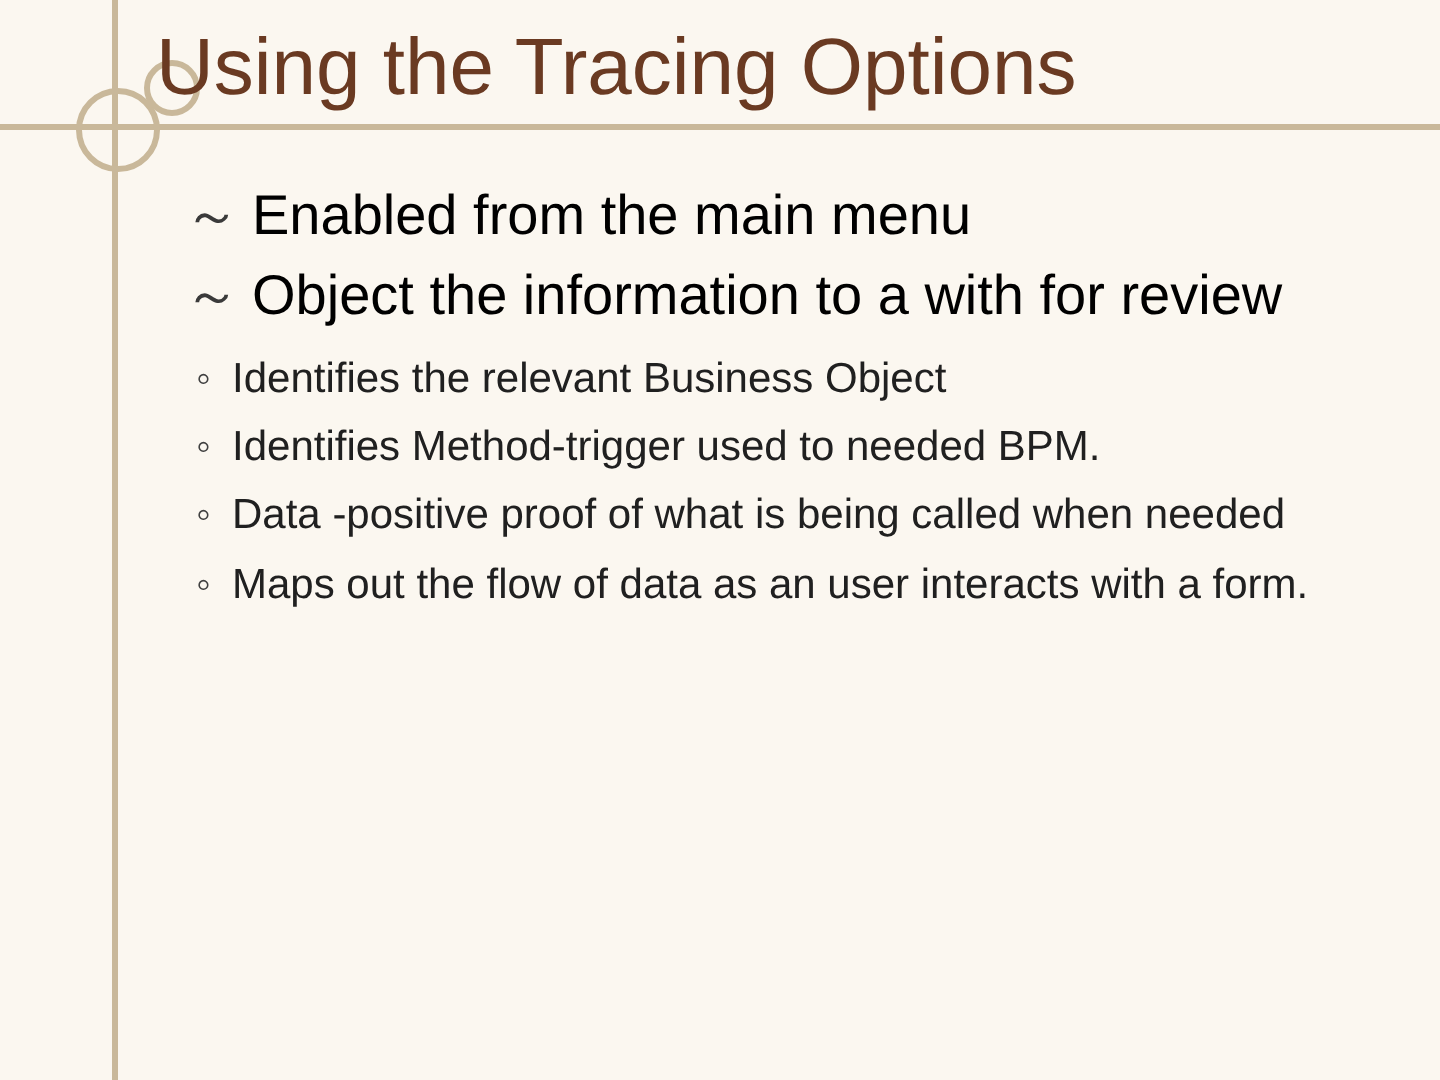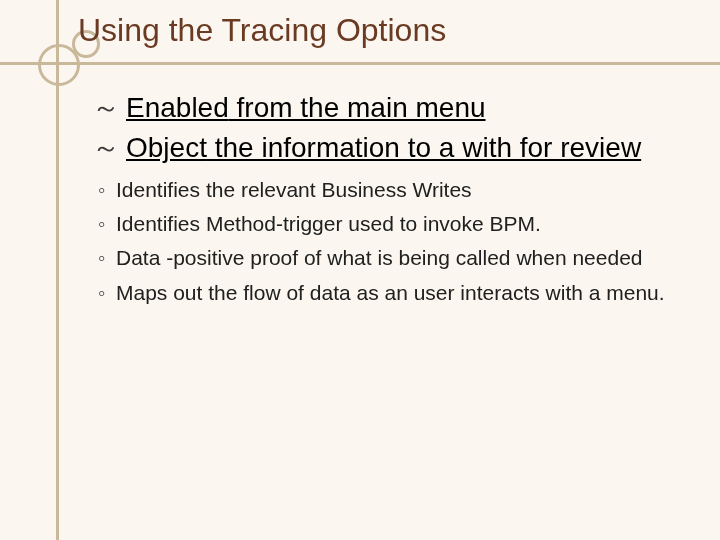--- a/index.html
+++ b/index.html
@@ -17,38 +17,38 @@
   .hline{top:62px;left:0;width:720px;height:3px;}
   .circle{
     position:absolute;
     border:3px solid #c9b89a;border-radius:50%;
     background:transparent;
   }
   .c1{width:36px;height:36px;top:44px;left:38px;}
   .c2{width:22px;height:22px;top:30px;left:72px;}
   .title{
     position:absolute;top:12px;left:78px;
-    font-size:32px;color:#6a3a22;
+    font-size:40px;color:#6a3a22;
     font-weight:400;
     text-align:center;
   }
   .content{
     position:absolute;top:90px;left:92px;right:30px;
     color:#000;
   }
   .bullet-row{
     display:flex;align-items:flex-start;
     font-size:28px;line-height:1.28;margin-bottom:4px;
   }
   .bullet-icon{
     color:#3a3a3a;margin-right:6px;
     font-size:28px;line-height:1.28;
     flex:0 0 auto;
   }
-  .bullet-text{flex:1 1 auto;text-decoration:underline;}
+  .bullet-text{flex:1 1 auto;}
   .lead{font-family:Arial,Helvetica,sans-serif;}
   .sub-list{
     margin-top:10px;margin-left:6px;
     font-size:21px;line-height:1.35;color:#202020;
   }
   .sub-item{display:flex;align-items:flex-start;margin-bottom:6px;}
   .sub-marker{flex:0 0 18px;color:#404040;}
   .sub-text{flex:1 1 auto;}
 </style>
 </head>
@@ -73,29 +73,29 @@
   <div class="bullet-row">
     <span class="bullet-icon">～</span>
     <span class="bullet-text">
       <span class="lead">Object</span><span> the information to a with for review</span>
     </span>
   </div>
 
   <div class="sub-list">
     <div class="sub-item">
       <span class="sub-marker">◦</span>
-      <span class="sub-text">Identifies the relevant Business Writes</span>
+      <span class="sub-text">Identifies the relevant Business Object</span>
     </div>
     <div class="sub-item">
       <span class="sub-marker">◦</span>
-      <span class="sub-text"> Identifies Method-trigger used to invoke BPM.</span>
+      <span class="sub-text"> Identifies Method-trigger used to needed BPM.</span>
     </div>
     <div class="sub-item">
       <span class="sub-marker">◦</span>
       <span class="sub-text">Data -positive proof of what is being called when needed</span>
     </div>
     <div class="sub-item">
       <span class="sub-marker">◦</span>
-      <span class="sub-text">Maps out the flow of data as an user interacts with a menu.</span>
+      <span class="sub-text">Maps out the flow of data as an user interacts with a form.</span>
     </div>
   </div>
 
 </div>
 
 </body></html>

